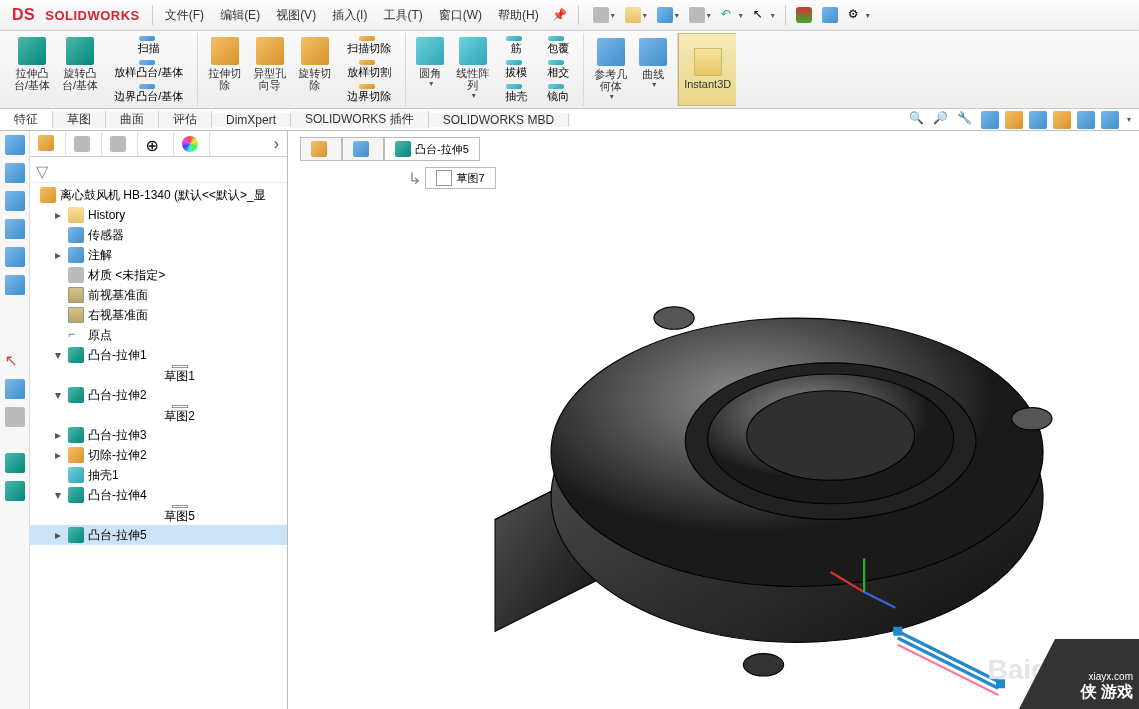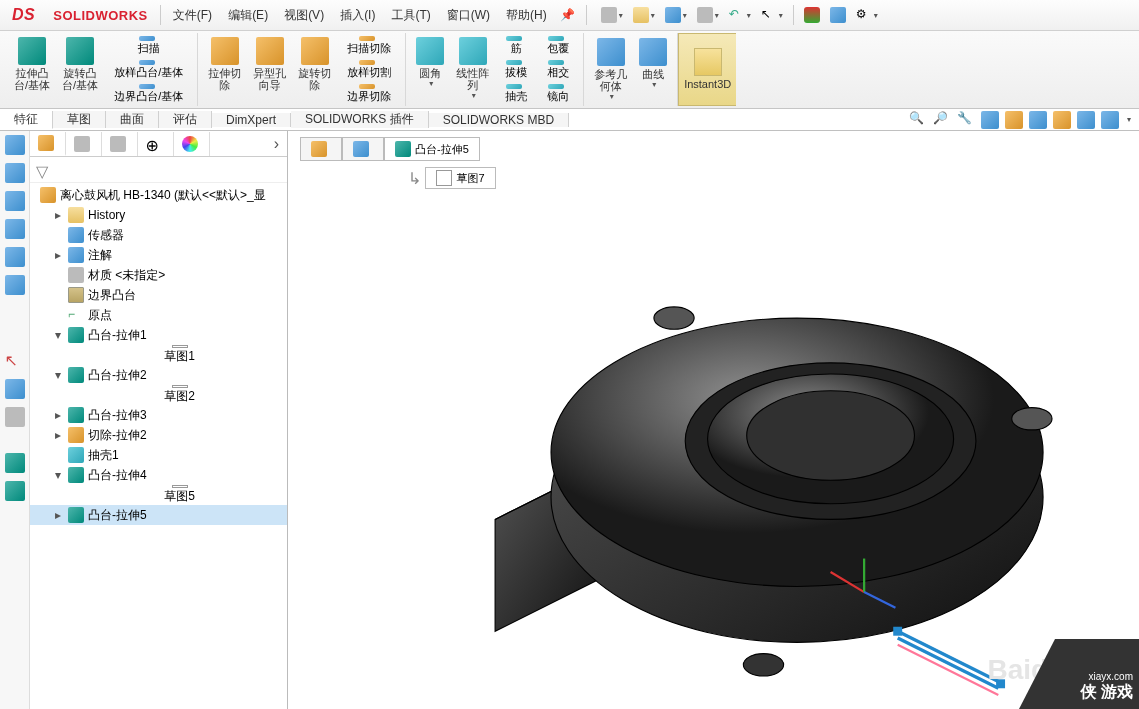--- a/index.html
+++ b/index.html
@@ -1,21 +1,21 @@
 <!DOCTYPE html>
 <html><head>
 <meta charset="utf-8">
 <style>
 * { margin: 0; padding: 0; box-sizing: border-box; font-family: "Microsoft YaHei", Arial, sans-serif; }
 body { width: 1139px; height: 709px; background: #fff; overflow: hidden; position: relative; }
 
 
 .menubar { height: 31px; background: linear-gradient(#fdfdfd,#f0f0f0); border-bottom: 1px solid #d0d0d0; display: flex; align-items: center; padding: 0 4px; font-size: 12px; }
 .logo { display: flex; align-items: center; font-weight: bold; color: #d92231; padding: 0 8px; font-size: 13px; letter-spacing: 0.5px; }
-.logo-ds { font-style: italic; font-size: 16px; margin-right: 18px; }
+.logo-ds { font-size: 16px; margin-right: 10px; }
 .menuitem { padding: 0 8px; height: 100%; display: flex; align-items: center; cursor: pointer; color: #333; }
 .menusep { width: 1px; height: 20px; background: #ccc; margin: 0 4px; }
 .pin-icon { color: #0078d7; margin: 0 6px; }
 .toolbar-group { display: flex; align-items: center; gap: 2px; margin-left: 6px; }
 .tb-btn { display: flex; align-items: center; padding: 2px 4px; cursor: pointer; }
 .tb-icon { width: 16px; height: 16px; display: inline-block; }
 .dd-arrow { font-size: 8px; color: #555; margin-left: 2px; }
 
 
 .ribbon { height: 78px; background: linear-gradient(#fafafa,#eee); border-bottom: 1px solid #c5c5c5; display: flex; align-items: stretch; padding: 2px 4px; font-size: 11px; }
@@ -348,21 +348,26 @@
           <span>注解</span>
         </div>
       <div class="tree-node indent-1">
           <span class="tree-toggle"></span>
           <span class="node-icon ic-gray"></span>
           <span>材质 &lt;未指定&gt;</span>
         </div>
       <div class="tree-node indent-1">
           <span class="tree-toggle"></span>
           <span class="node-icon ic-plane"></span>
-          <span>边界凸台</span>
+          <span>前视基准面</span>
+        </div>
+      <div class="tree-node indent-1">
+          <span class="tree-toggle"></span>
+          <span class="node-icon ic-plane"></span>
+          <span>右视基准面</span>
         </div>
       <div class="tree-node indent-1">
           <span class="tree-toggle"></span>
           <span class="node-icon" style="color:#5a7;">⌐</span>
           <span>原点</span>
         </div>
       <div class="tree-node indent-1">
           <span class="tree-toggle">▾</span>
           <span class="node-icon ic-teal"></span>
           <span>凸台-拉伸1</span>

